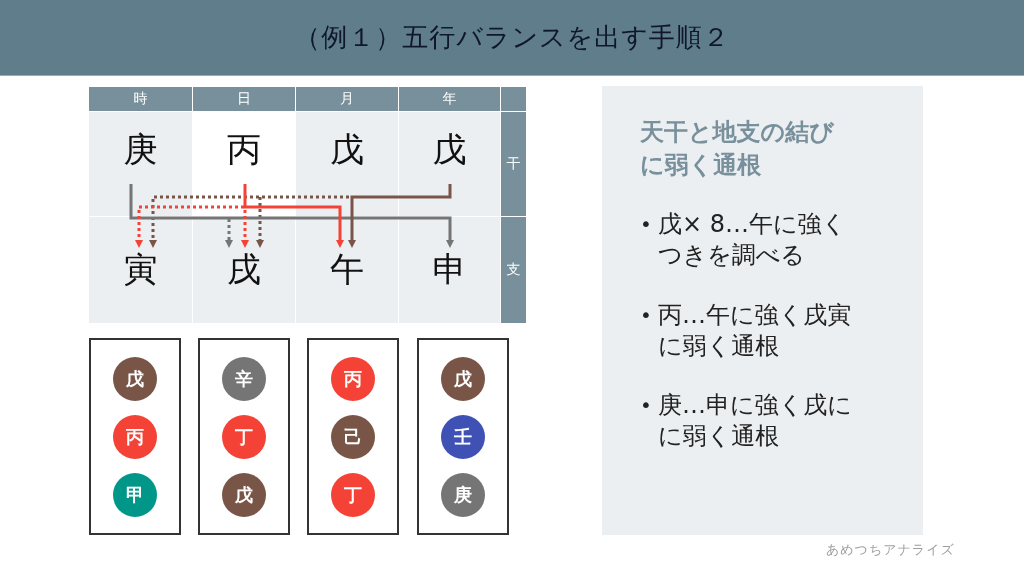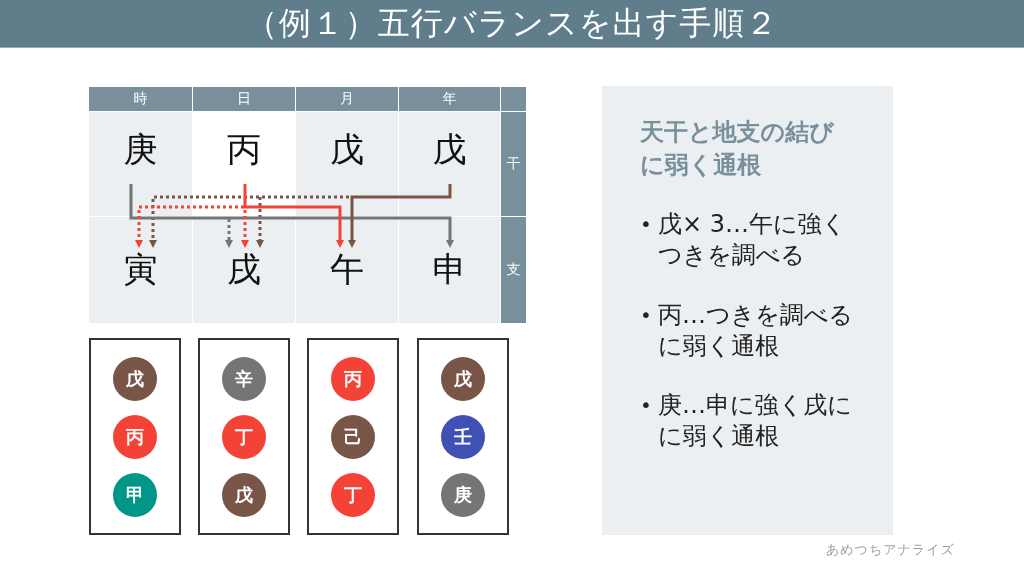--- a/index.html
+++ b/index.html
@@ -1,23 +1,23 @@
 <!DOCTYPE html>
 <html><head>
 <meta charset="utf-8">
 <style>
   * { box-sizing: border-box; margin: 0; padding: 0; }
   html, body { width: 1024px; height: 576px; background: #ffffff; overflow: hidden; }
   body { position: relative; font-family: "DejaVu Sans", "Liberation Sans", sans-serif; }
 
   .title-bar {
-    position: absolute; left: 0; top: 0; width: 1024px; height: 48px;
-    background: #607d8b; color: #ffffff;
+    position: absolute; left: 0; top: 0; width: 1024px; height: 76px;
+    background: #607d8b; color: #0f172a;
     display: flex; align-items: center; justify-content: center;
-    font-size: 32px; letter-spacing: 1px;
+    font-size: 26px; letter-spacing: 1px;
     border-bottom: 1px solid #9aabb3;
   }
 
   
   .table { position: absolute; left: 89px; top: 87px; width: 438px; height: 236px; }
   .hdr { position: absolute; top: 0; height: 24px; background: #78909c; color: #fff;
          font-size: 14px; display: flex; align-items: center; justify-content: center; }
   .cell { position: absolute; background: #eceff1; display: flex; align-items: center; justify-content: center;
           font-size: 34px; color: #111; }
   .cell.white { background: #ffffff; }
@@ -25,21 +25,21 @@
           font-size: 14px; display: flex; align-items: center; justify-content: center; }
 
   .connectors { position: absolute; left: 0; top: 0; width: 1024px; height: 576px; pointer-events: none; }
 
   
   .zbox { position: absolute; top: 338px; width: 92px; height: 197px; border: 2px solid #333333; background: #fff; }
   .dot { position: absolute; left: 50%; width: 44px; height: 44px; margin-left: -22px; border-radius: 50%;
          color: #fff; font-size: 18px; display: flex; align-items: center; justify-content: center; font-weight: bold; }
 
   
-  .panel { position: absolute; left: 602px; top: 86px; width: 291px; height: 449px; background: #eceff1; }
+  .panel { position: absolute; left: 602px; top: 86px; width: 321px; height: 449px; background: #eceff1; }
   .panel-heading { position: absolute; left: 38px; top: 30px; width: 270px; color: #78909c;
                    font-size: 24px; font-weight: bold; line-height: 33px; }
   .bullet { position: absolute; left: 20px; width: 300px; font-size: 24px; line-height: 31px; color: #222; padding-left: 36px; }
   .bullet .mark { position: absolute; left: 18px; top: 0; font-size: 20px; }
 
   .footer { position: absolute; left: 826px; top: 541px; font-size: 13px; color: #9e9e9e; letter-spacing: 1px; }
 </style>
 </head>
 <body>
 
@@ -123,26 +123,26 @@
   <div class="dot" style="top: 133px; background: rgb(117, 117, 117);">庚</div>
 </div>
 
 <div class="panel">
   <div class="panel-heading">
     <div>天干と地支の結び</div>
     <div>に弱く通根</div>
   </div>
   <div class="bullet" style="top:123px;">
     <span class="mark">•</span>
-    <div>戊× 3…午に強く</div>
+    <div>戊× 8…午に強く</div>
     <div>つきを調べる</div>
   </div>
   <div class="bullet" style="top:214px;">
     <span class="mark">•</span>
-    <div>丙…つきを調べる</div>
+    <div>丙…午に強く戌寅</div>
     <div>に弱く通根</div>
   </div>
   <div class="bullet" style="top:304px;">
     <span class="mark">•</span>
     <div>庚…申に強く戌に</div>
     <div>に弱く通根</div>
   </div>
 </div>
 
 <div class="footer">あめつちアナライズ</div>

